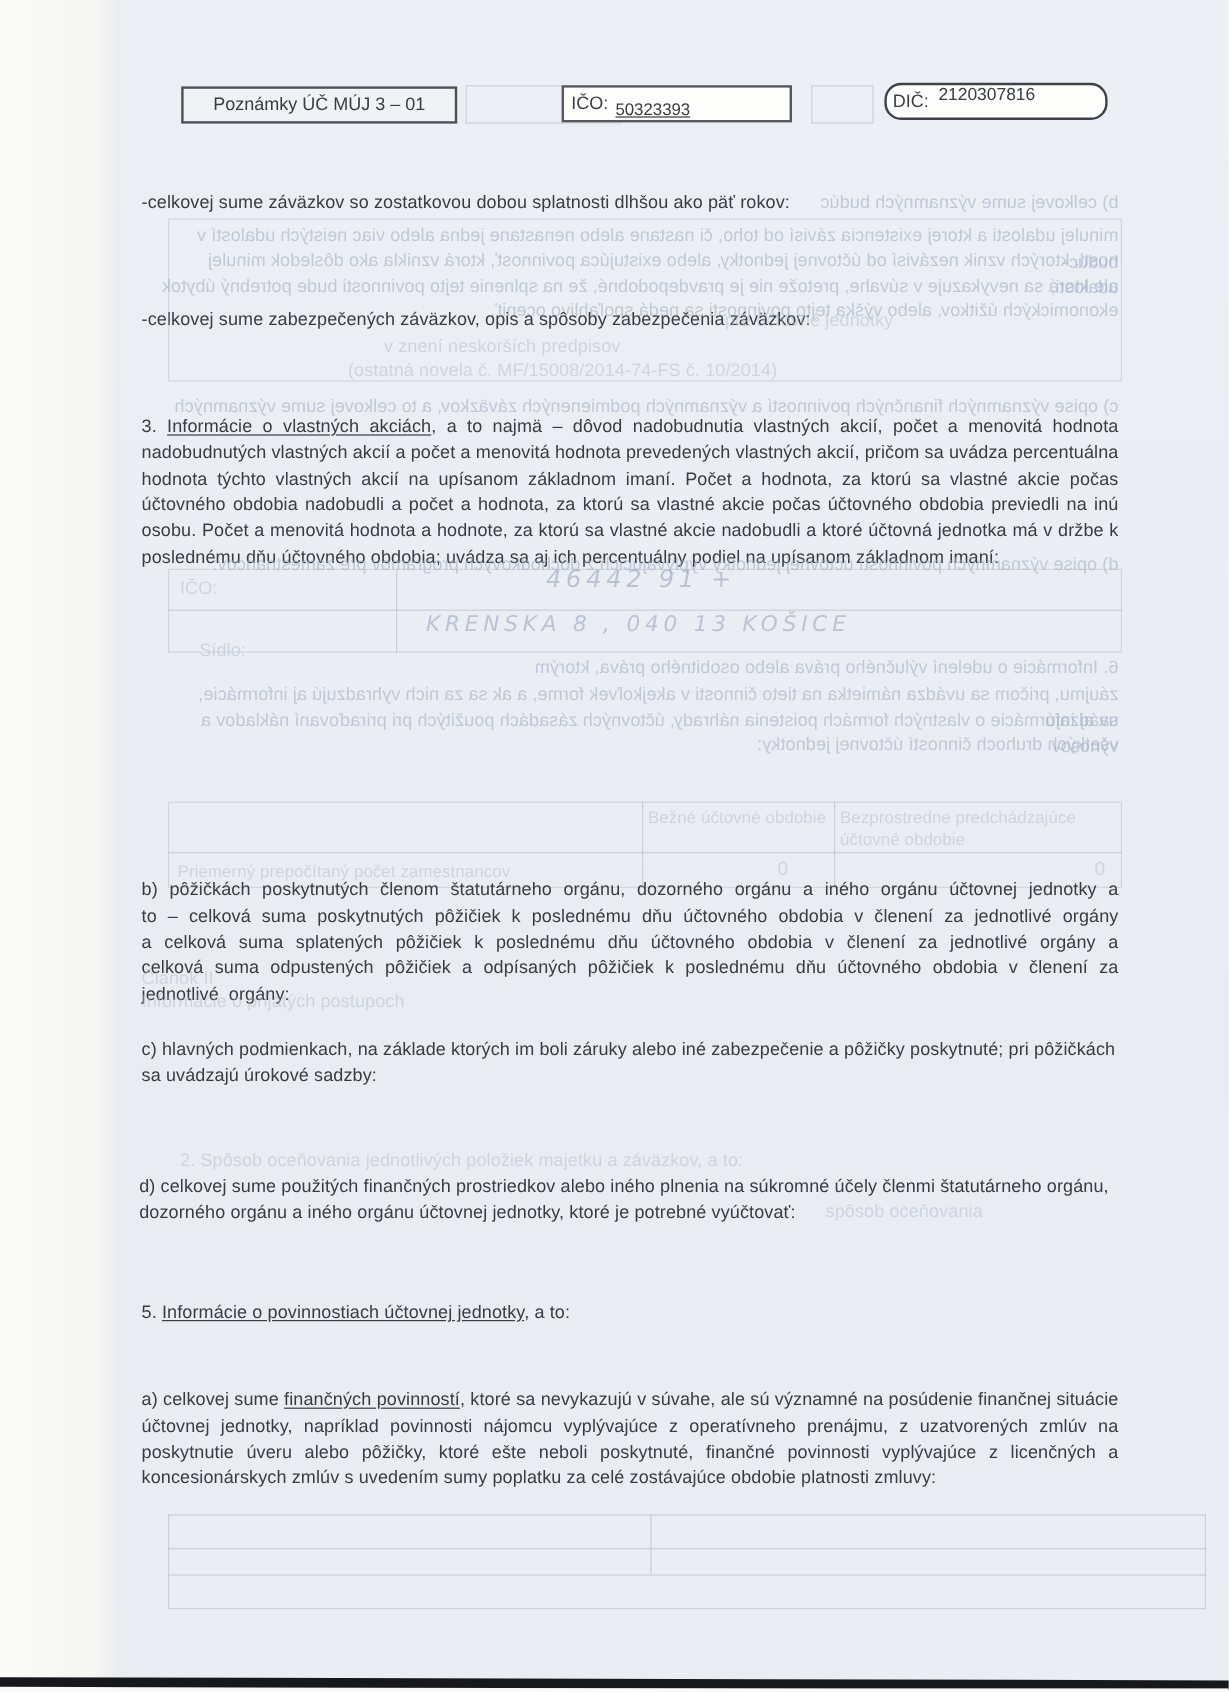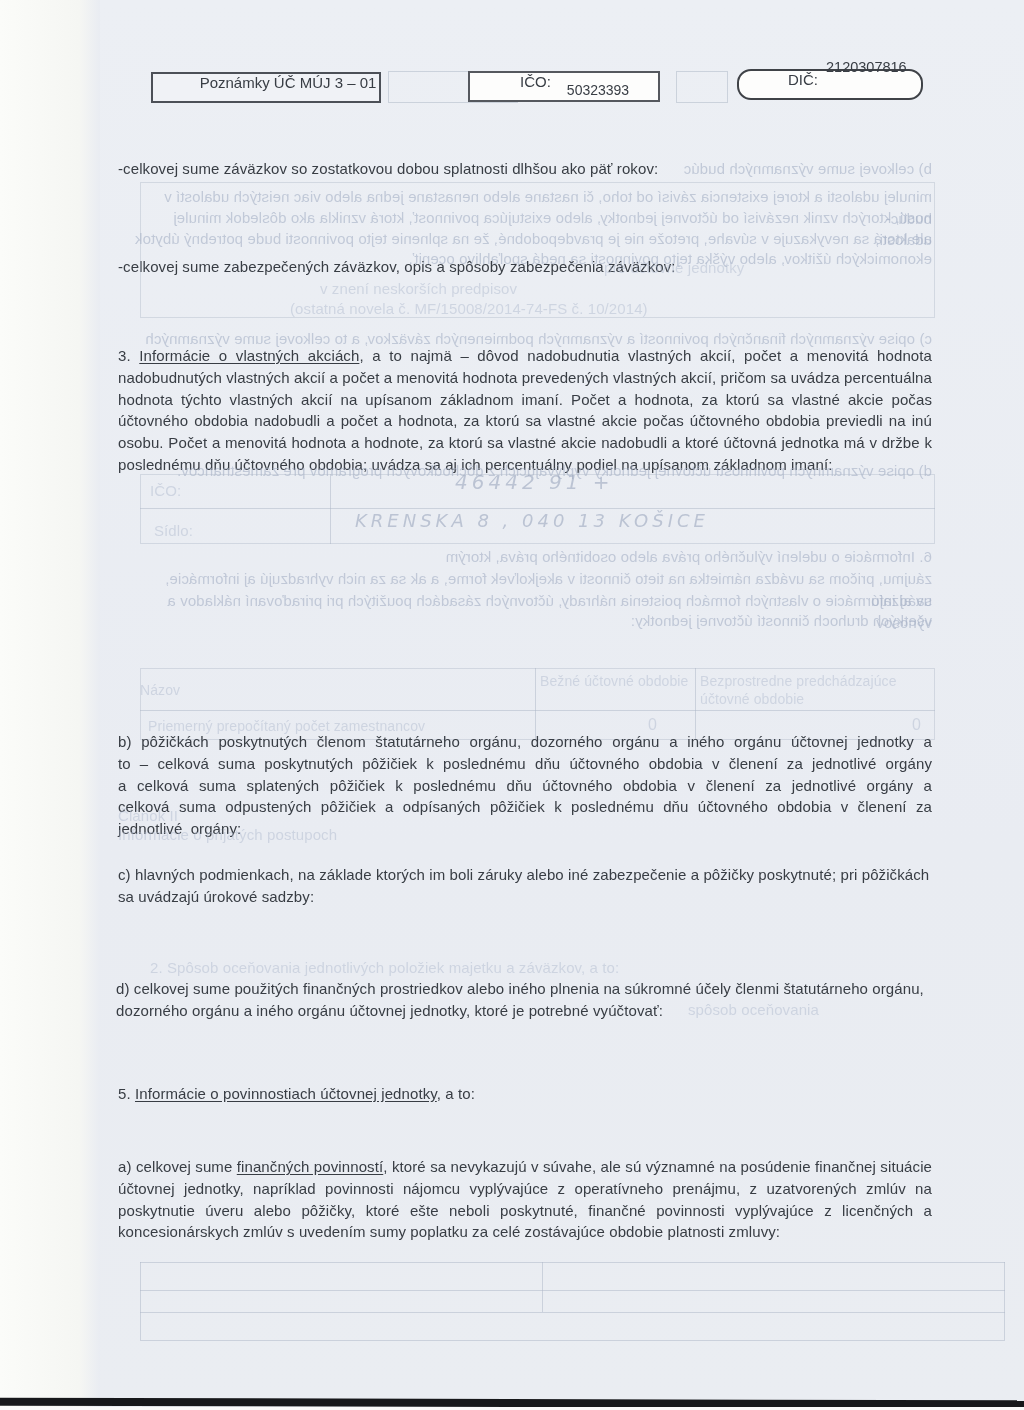--- a/index.html
+++ b/index.html
@@ -13,21 +13,21 @@
   .t { position:absolute; font-size:15px; line-height:21.8px; letter-spacing:0.1px; }
   .just { text-align:justify; }
   .ctr { text-align:left; }
   .u { text-decoration:underline; text-underline-offset:2px; }
   .bleed { color:#a6b1c6; opacity:0.6; filter:blur(0.4px); }
   .bleed2 { color:#b3bdd0; opacity:0.5; filter:blur(0.5px); }
   .mirror { transform:scaleX(-1); }
   .hw { font-family:"DejaVu Sans", sans-serif; font-style:italic; letter-spacing:4px;
         color:#96a2ba; opacity:0.55; filter:blur(0.3px); }
   .hbox { position:absolute; border:2px solid #4c5057; box-sizing:border-box;
-          display:flex; align-items:flex-start; font-size:15px;padding-left:44px; }
+          display:flex; align-items:center; font-size:15px; }
   .whitebox { background:#fdfdfc; }
   .ghost { position:absolute; border:1.5px solid rgba(165,175,190,0.45); box-sizing:border-box; }
   .fline { position:absolute; background:rgba(172,182,198,0.5); }
   .fborder { position:absolute; border:1px solid rgba(172,182,198,0.4); box-sizing:border-box; }
   .botbar { position:absolute; left:-6px; top:1399px; width:1040px; height:8px;
             background:#17181b; transform:rotate(0.15deg); }
   .botwhite { position:absolute; left:0; top:1407px; width:1024px; height:3px; background:#fafafa; }
 </style>
 </head>
 <body>
@@ -37,21 +37,21 @@
 
   <div class="ghost" style="left:388px; top:71px; width:130px; height:32px;"></div>
   <div class="ghost" style="left:676px; top:71px; width:52px; height:32px;"></div>
 
   <div class="hbox" style="left:151px; top:72px; width:230px; height:31px; justify-content:center; background:#f0f2f6;">
     <span>Poznámky ÚČ MÚJ 3 – 01</span>
   </div>
 
   <div class="hbox whitebox" style="left:468px; top:71px; width:192px; height:31px; border-color:#55585e;">
     <span style="margin-left:6px;">IČO:</span>
-    <span style="margin-left:16px; margin-top:9px; font-size:14px;">50323393</span>
+    <span style="margin-left:6px; margin-top:9px; font-size:14px;text-decoration:underline;">50323393</span>
   </div>
 
   <div class="hbox whitebox" style="left:737px; top:69px; width:186px; height:31px; border-color:#3f4247;border-radius:14px;">
     <span style="margin-left:5px;">DIČ:</span>
     <span style="margin-left:8px; margin-top:-12px; font-size:14.5px;">2120307816</span>
   </div>
 
   <p class="t" style="left:118px; top:158px; width:814px; margin:0;">-celkovej sume záväzkov so zostatkovou dobou splatnosti dlhšou ako päť rokov:</p>
 
   <p class="t bleed mirror" style="left:118px; top:158px; width:814px; margin:0;">b) celkovej sume významných budúc</p>
@@ -69,36 +69,35 @@
 
   <p class="t bleed mirror" style="left:118px; top:328px; width:814px; margin:0;">c) opise významných finančných povinností a významných podmienených záväzkov, a to celkovej sume významných</p>
 
   <p class="t just" style="left:118px; top:345px; width:814px; margin:0;"><span>3. </span><span class="u">Informácie o vlastných akciách</span><span>, a to najmä – dôvod nadobudnutia vlastných akcií, počet a menovitá hodnota nadobudnutých vlastných akcií a počet a menovitá hodnota prevedených vlastných akcií, pričom sa uvádza percentuálna hodnota týchto vlastných akcií na upísanom základnom imaní. Počet a hodnota, za ktorú sa vlastné akcie počas účtovného obdobia nadobudli a počet a hodnota, za ktorú sa vlastné akcie počas účtovného obdobia previedli na inú osobu. Počet a menovitá hodnota a hodnote, za ktorú sa vlastné akcie nadobudli a ktoré účtovná jednotka má v držbe k poslednému dňu účtovného obdobia; uvádza sa aj ich percentuálny podiel na upísanom základnom imaní:</span></p>
 
   <p class="t bleed mirror" style="left:118px; top:460px; width:814px; margin:0;">d) opise významných povinností účtovnej jednotky vyplývajúcich z dôchodkových programov pre zamestnancov:</p>
   <div class="fborder" style="left:140px; top:474px; width:795px; height:70px;"></div>
   <div class="fline" style="left:140px; top:508px; width:795px; height:1px;"></div>
   <div class="fline" style="left:330px; top:474px; width:1px; height:70px;"></div>
   <p class="t bleed2" style="left:150px; top:480px; width:160px; margin:0;">IČO:</p>
-  <p class="t bleed2" style="left:150px; top:516px; width:160px; margin:4px;">Sídlo:</p>
+  <p class="t bleed2" style="left:150px; top:516px; width:160px; margin:16px;">Sídlo:</p>
   <p class="t hw" style="left:455px; top:472px; width:300px; margin:0; font-size:20px;">46442 91 +</p>
   <p class="t hw" style="left:355px; top:510px; width:480px; margin:0; font-size:18px;">KRENSKA 8 , 040 13 KOŠICE</p>
 
 
   <p class="t bleed mirror" style="left:118px; top:546px; width:814px; margin:0;">6. Informácie o udelení výlučného práva alebo osobitného práva, ktorým</p>
   <p class="t bleed mirror" style="left:118px; top:568px; width:814px; margin:0;">záujmu, pričom sa uvádza námietka na tieto činnosti v akejkoľvek forme, a ak sa za nich vyhradzujú aj informácie, uvádzajú</p>
   <p class="t bleed mirror" style="left:118px; top:590px; width:814px; margin:0;">sa aj informácie o vlastných formách poistenia náhrady, účtovných zásadách použitých pri priraďovaní nákladov a výnosov</p>
   <p class="t bleed mirror" style="left:118px; top:610px; width:814px; margin:0;">všetkých druhoch činností účtovnej jednotky:</p>
 
 
   <div class="fborder" style="left:140px; top:668px; width:795px; height:72px;"></div>
   <div class="fline" style="left:140px; top:710px; width:795px; height:1px;"></div>
   <div class="fline" style="left:535px; top:668px; width:1px; height:72px;"></div>
   <div class="fline" style="left:695px; top:668px; width:1px; height:72px;"></div>
-  <p class="t bleed2 ctr" style="left:140px; top:680px; width:395px; margin:0; font-size:14px;">Názov</p>
   <p class="t bleed2 ctr" style="left:540px; top:672px; width:150px; margin:0; font-size:14px; line-height:18px;">Bežné účtovné obdobie</p>
   <p class="t bleed2 ctr" style="left:700px; top:672px; width:230px; margin:0; font-size:14px; line-height:18px;">Bezprostredne predchádzajúce účtovné obdobie</p>
   <p class="t bleed2" style="left:148px; top:716px; width:380px; margin:0; font-size:14px;">Priemerný prepočítaný počet zamestnancov</p>
   <p class="t bleed2" style="left:648px; top:714px; width:30px; margin:0; font-size:16px;">0</p>
   <p class="t bleed2" style="left:912px; top:714px; width:30px; margin:0; font-size:16px;">0</p>
 
   <p class="t just" style="left:118px; top:731px; width:814px; margin:0; word-spacing:4px;">b) pôžičkách poskytnutých členom štatutárneho orgánu, dozorného orgánu a iného orgánu účtovnej jednotky a to – celková suma poskytnutých pôžičiek k poslednému dňu účtovného obdobia v členení za jednotlivé orgány a celková suma splatených pôžičiek k poslednému dňu účtovného obdobia v členení za jednotlivé orgány a celková suma odpustených pôžičiek a odpísaných pôžičiek k poslednému dňu účtovného obdobia v členení za jednotlivé orgány:</p>
 
   <p class="t bleed2 ctr" style="left:118px; top:805px; width:814px; margin:0;">Článok II</p>
   <p class="t" style="left:118px; top:864px; width:820px; margin:0;">c) hlavných podmienkach, na základe ktorých im boli záruky alebo iné zabezpečenie a pôžičky poskytnuté; pri pôžičkách sa uvádzajú úrokové sadzby:</p>

